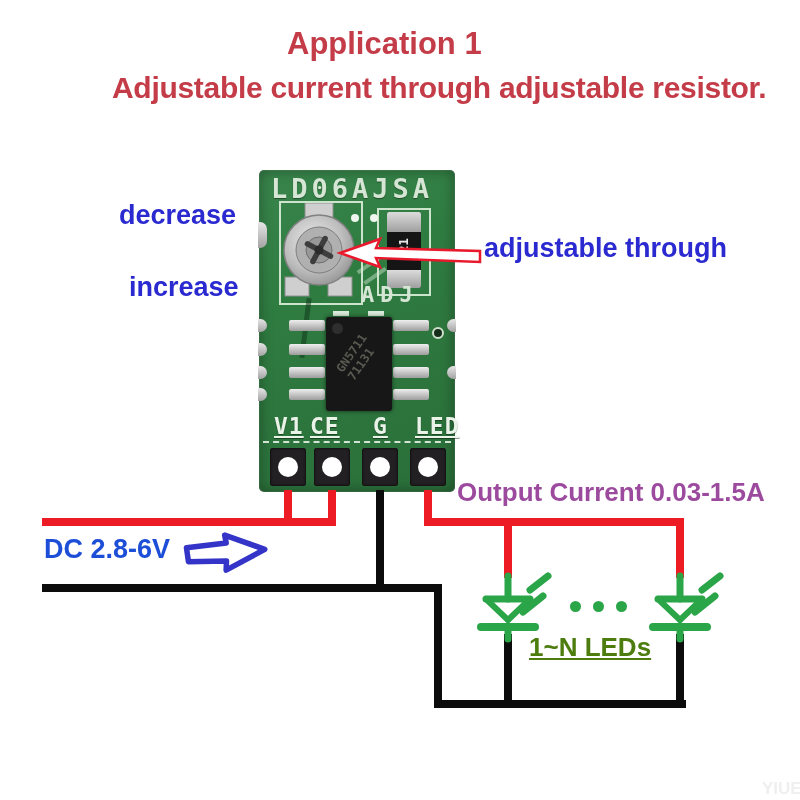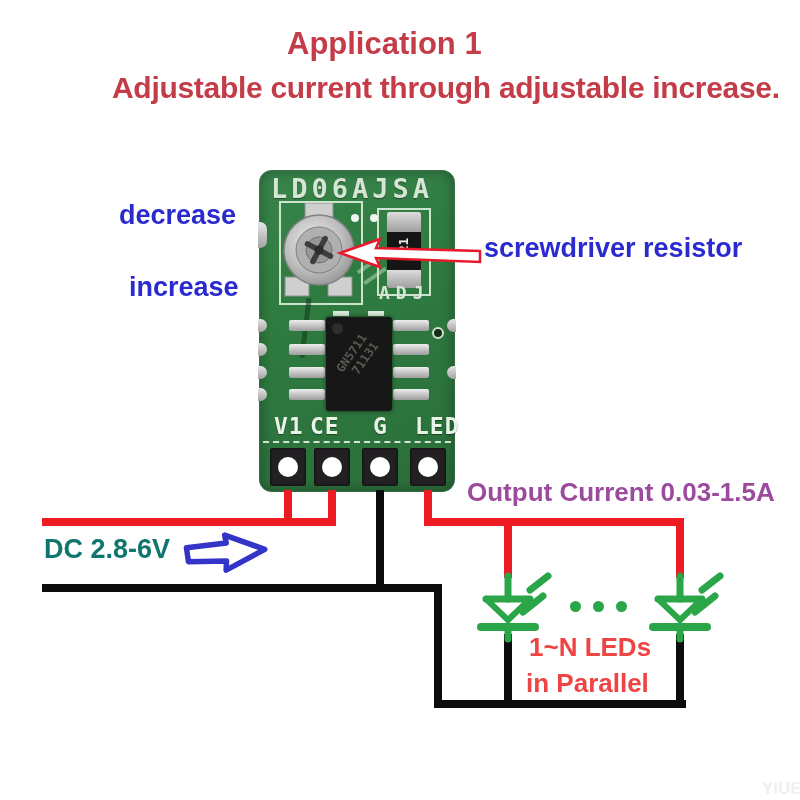--- a/index.html
+++ b/index.html
@@ -4,87 +4,86 @@
 <style>
   html,body{margin:0;padding:0;background:#ffffff;}
   .canvas{
     position:relative;width:800px;height:800px;background:#ffffff;overflow:hidden;
     font-family:"Liberation Sans",sans-serif;
   }
   .txt{position:absolute;white-space:nowrap;font-weight:bold;line-height:1;text-align:center;}
   .t-red{color:#c43c48;}
   .t-blue{color:#2a2ad0;}
   .t-purple{color:#9c4a9e;}
-  .t-dcred{color:#0f766e;}
-  .t-indigo{color:#ef4444;}
+  .t-dcred{color:#1d4ed8;}
+  .t-indigo{color:#4d7c0f;text-decoration:underline;}
   .watermark{color:#f0eff0;font-weight:bold;}
 
   
   .wire{position:absolute;}
   .w-red{background:#ed1c24;}
   .w-black{background:#0c0c0c;}
 
   
   .board{
     position:absolute;left:259px;top:170px;width:196px;height:322px;
     background:linear-gradient(155deg,#39854c 0%,#2f7c41 35%,#2a6e39 100%);
-    border-radius:13px;
+    border-radius:5px;
     box-shadow:inset 0 0 14px rgba(0,0,0,.38), inset 0 0 2px rgba(255,255,255,.35);
-    text-align:right;
   }
   .silk{color:#d6e6d4;font-weight:bold;font-family:"DejaVu Sans Mono",monospace;}
   .board-model{position:absolute;left:12px;top:3px;font-size:27px;letter-spacing:4px;
     text-shadow:0 1px 1px rgba(0,0,0,.4);}
   .silk-box{position:absolute;border:2px solid rgba(222,238,220,.9);}
   .pot-box{left:20px;top:31px;width:80px;height:100px;}
   .res-box{left:118px;top:38px;width:50px;height:84px;}
   .white-dot{position:absolute;width:8px;height:8px;border-radius:50%;background:#eef6ee;}
   .resistor{position:absolute;left:128px;top:42px;width:34px;height:76px;background:#151515;border-radius:2px;}
   .res-cap{position:absolute;left:0;width:34px;background:linear-gradient(#dcdcdc,#9f9f9f);}
   .res-cap.top{top:0;height:20px;border-radius:2px 2px 0 0;}
   .res-cap.bot{bottom:0;height:18px;border-radius:0 0 2px 2px;}
   .res-mark{position:absolute;left:6px;top:30px;width:22px;color:#e8e8e8;font-size:12px;
     font-weight:bold;transform:rotate(-90deg);font-family:"DejaVu Sans Mono",monospace;}
-  .adj-label{position:absolute;left:120px;top:112px;font-size:18px;letter-spacing:6px;}
+  .adj-label{position:absolute;left:102px;top:112px;font-size:22px;letter-spacing:6px;}
   .trace{position:absolute;background:rgba(18,58,27,.55);}
   .silk-dash{position:absolute;left:4px;right:4px;top:271px;border-top:2px dashed rgba(238,248,238,.85);}
   .ic{position:absolute;left:67px;top:147px;width:66px;height:94px;background:#171717;
      border-radius:3px;box-shadow:0 0 4px rgba(0,0,0,.6);}
   .ic-dimple{position:absolute;left:6px;top:6px;width:11px;height:11px;border-radius:50%;background:#2e2e2e;}
   .ic-mark{position:absolute;left:10px;top:26px;color:#5a5a52;font-size:12px;font-weight:bold;
      font-family:"DejaVu Sans Mono",monospace;transform:rotate(-55deg);line-height:1.2;}
   .lead{position:absolute;width:36px;height:11px;background:linear-gradient(#efefef,#9d9d9d);border-radius:2px;}
   .lead.l{left:30px;}
   .lead.r{left:134px;}
   .castel{position:absolute;width:9px;height:13px;background:linear-gradient(#e6e6e6,#a3a3a3);}
   .castel.left{left:-1px;border-radius:0 7px 7px 0;}
   .castel.right{right:-1px;border-radius:7px 0 0 7px;}
   .via{position:absolute;left:173px;top:157px;width:8px;height:8px;border-radius:50%;
      background:#142e1a;border:2px solid #cfe0cd;}
   .pin-label{position:absolute;top:243px;font-size:23px;letter-spacing:1px;color:#e9f3e8;
-     font-family:"DejaVu Sans Mono",monospace;font-weight:bold;text-shadow:0 1px 1px rgba(0,0,0,.4);}
+     font-family:"DejaVu Sans Mono",monospace;font-weight:bold;text-shadow:0 1px 1px rgba(0,0,0,.4);text-decoration:underline;}
   .pad{position:absolute;top:278px;width:36px;height:38px;background:#232023;border-radius:3px;
      box-shadow:inset 0 0 3px #000;}
   .pad-hole{position:absolute;left:8px;top:9px;width:20px;height:20px;border-radius:50%;background:#ffffff;}
   .silk-mark{position:absolute;height:5px;background:rgba(235,245,235,.9);}
 
   .dot{position:absolute;width:11px;height:11px;border-radius:50%;background:#2aa548;}
   svg{display:block;}
 </style>
 </head>
 <body>
 
 <div class="canvas">
 
   <div class="txt t-red" style="left:287px;top:28px;font-size:31px;">Application 1</div>
-  <div class="txt t-red" style="left:112px;top:73px;font-size:30px;letter-spacing:-0.3px;">Adjustable current through adjustable increase.</div>
+  <div class="txt t-red" style="left:112px;top:73px;font-size:30px;letter-spacing:-0.3px;">Adjustable current through adjustable resistor.</div>
 
   <div class="txt t-blue" style="left:129px;top:274px;font-size:27px;">increase</div>
   <div class="txt t-blue" style="left:119px;top:202px;font-size:27px;">decrease</div>
-  <div class="txt t-blue" style="left:484px;top:235px;font-size:27px;">screwdriver resistor</div>
+  <div class="txt t-blue" style="left:484px;top:235px;font-size:27px;">adjustable through</div>
 
   <div class="board">
     <div class="silk board-model">LD06AJSA</div>
 
     <div class="silk-box pot-box"></div>
     <div class="silk-box res-box"></div>
 
     <div class="trace" style="left:44px;top:128px;width:5px;height:60px;transform:rotate(7deg);"></div>
     <div class="trace" style="left:96px;top:92px;width:30px;height:4px;transform:rotate(-35deg);background:rgba(210,232,210,.45);"></div>
     <div class="trace" style="left:103px;top:104px;width:26px;height:4px;transform:rotate(-35deg);background:rgba(210,232,210,.45);"></div>
@@ -187,21 +186,21 @@
   <div class="wire w-red" style="left:504px;top:518px;width:8px;height:60px;"></div>
   <div class="wire w-red" style="left:676px;top:518px;width:8px;height:60px;"></div>
   <div class="wire w-black" style="left:504px;top:634px;width:8px;height:70px;"></div>
   <div class="wire w-black" style="left:676px;top:634px;width:8px;height:70px;"></div>
 
   <div class="txt t-dcred" style="left:44px;top:536px;font-size:27px;">DC 2.8-6V</div>
   <svg width="92" height="48" viewBox="0 0 92 48" style="position:absolute;left:181px;top:530px;transform:rotate(-4deg);">
     <polygon points="6,15 46,13 45,5 84,22 44,40 45,31 7,29" fill="#ffffff" stroke="#3434c8" stroke-width="5.5" stroke-linejoin="round"></polygon>
   </svg>
 
-  <div class="txt t-purple" style="left:457px;top:479px;font-size:26px;margin-left:10px;">Output Current 0.03-1.5A</div>
+  <div class="txt t-purple" style="left:457px;top:479px;font-size:26px;">Output Current 0.03-1.5A</div>
 
   <svg width="80" height="72" viewBox="0 0 80 72" style="position:absolute;left:476px;top:572px;">
     <g stroke="#2aa548" stroke-linecap="round" fill="none">
       <line x1="32" y1="4" x2="32" y2="27" stroke-width="7"></line>
       <line x1="10" y1="27" x2="54" y2="27" stroke-width="7"></line>
       <line x1="10" y1="27" x2="32" y2="48" stroke-width="6"></line>
       <line x1="54" y1="27" x2="32" y2="48" stroke-width="6"></line>
       <line x1="5" y1="55" x2="59" y2="55" stroke-width="8"></line>
       <line x1="32" y1="55" x2="32" y2="67" stroke-width="7"></line>
       <line x1="54" y1="18" x2="72" y2="4" stroke-width="7"></line>
@@ -219,16 +218,15 @@
       <line x1="54" y1="18" x2="72" y2="4" stroke-width="7"></line>
       <line x1="47" y1="40" x2="67" y2="24" stroke-width="7"></line>
     </g>
   </svg>
 
   <div class="dot" style="left:570px;top:601px;"></div>
   <div class="dot" style="left:593px;top:601px;"></div>
   <div class="dot" style="left:616px;top:601px;"></div>
 
   <div class="txt t-indigo" style="left:529px;top:634px;font-size:26px;">1~N LEDs</div>
-  <div class="txt t-indigo" style="left:526px;top:670px;font-size:26px;">in Parallel</div>
 
   <div class="txt watermark" style="left:762px;top:780px;font-size:17px;">YIUE</div>
 </div>
 
 </body></html>

